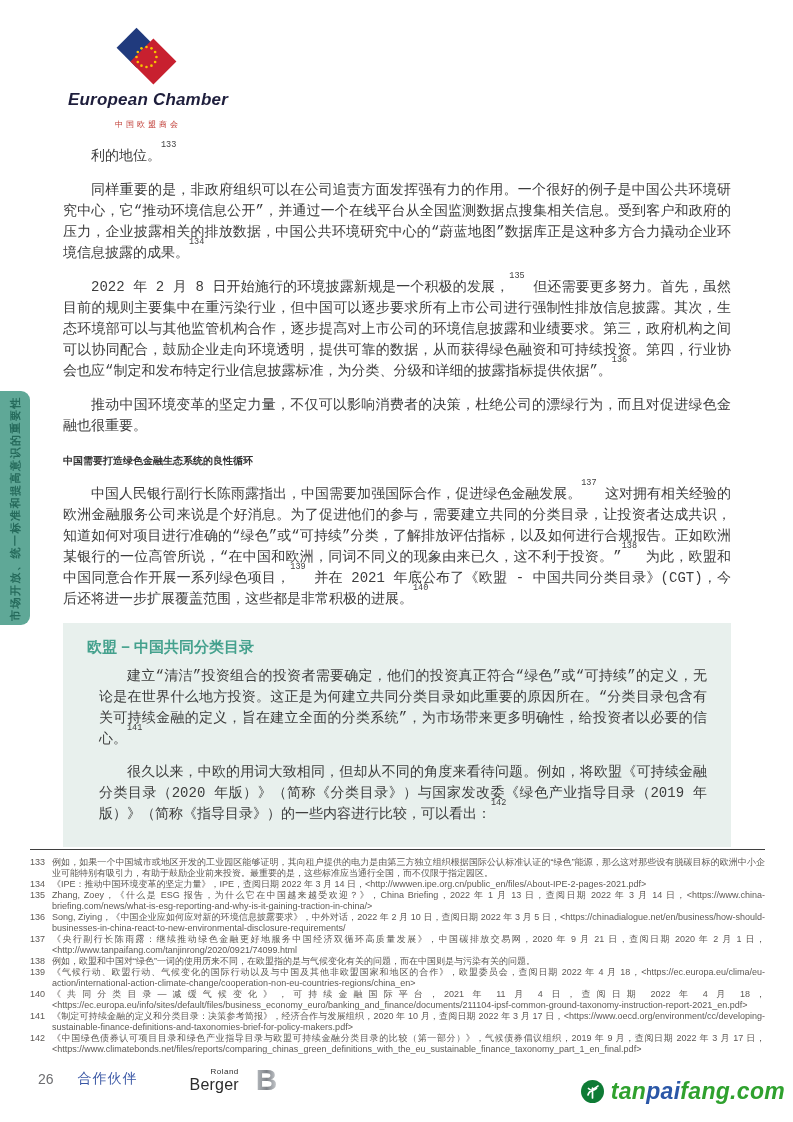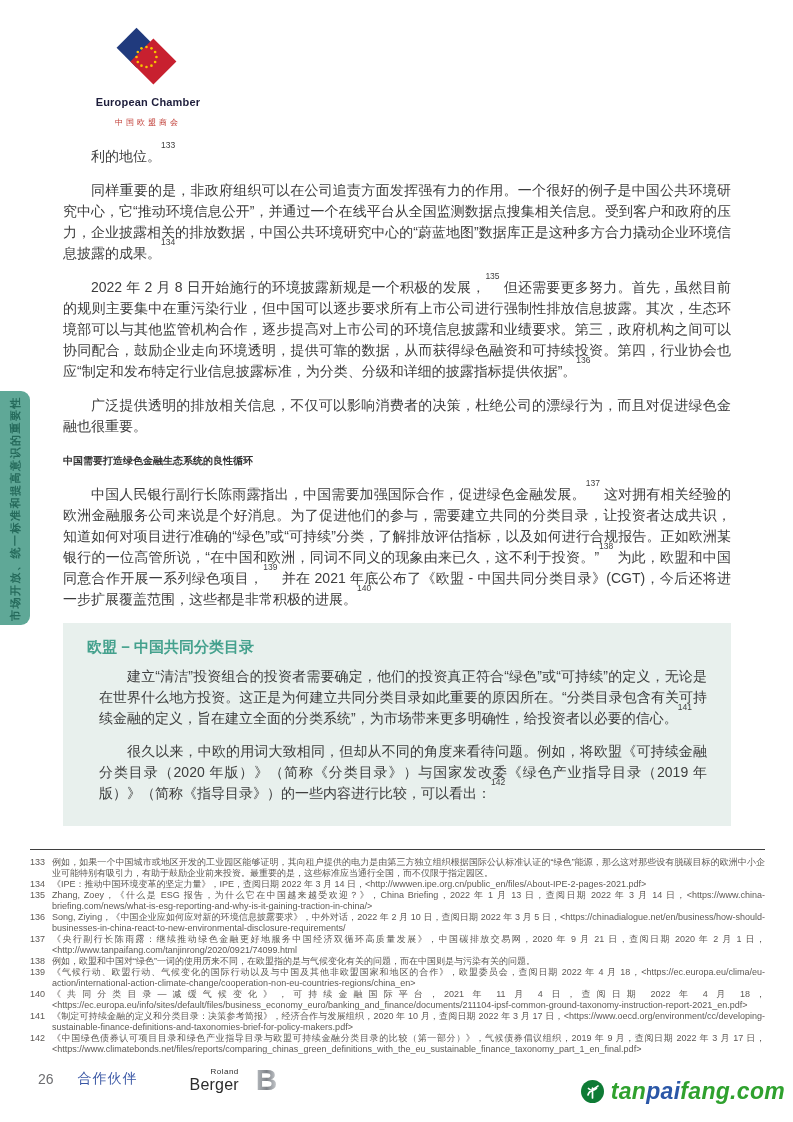--- a/index.html
+++ b/index.html
@@ -2,33 +2,33 @@
 <html><head>
 <meta charset="utf-8">
 <style>
   html,body{margin:0;padding:0;background:#ffffff;}
   .page{position:relative;width:793px;height:1122px;background:#ffffff;overflow:hidden;
         font-family:"Liberation Sans","DejaVu Sans",sans-serif;color:#3d3d3d;}
 
   
   .logo-block{position:absolute;left:66px;top:26px;width:164px;text-align:center;}
   .logo-mark{display:block;margin:0 auto;}
-  .logo-en{font-size:11px;font-weight:bold;color:#1e1e3c;letter-spacing:0.2px;margin-top:8px;}
+  .logo-en{font-size:17px;font-weight:bold;color:#1e1e3c;letter-spacing:0.2px;margin-top:2px;font-style:italic;}
   .logo-zh{font-size:8px;color:#c2413a;letter-spacing:3px;margin-top:9px;}
 
   
   .side-tab{position:absolute;left:0;top:391px;width:30px;height:234px;background:#5FA897;
             border-radius:0 9px 9px 0;display:flex;align-items:center;justify-content:center;}
   .side-tab-text{transform:rotate(-90deg);white-space:nowrap;font-size:11px;font-weight:600;
                  color:#256a5b;letter-spacing:1.5px;}
 
   
   .content{position:absolute;left:63px;top:146px;width:668px;font-size:14px;line-height:21px;
            text-align:justify;}
-  .content p{margin:0 0 13px 0;text-indent:2em;}
+  .content p{margin:0 0 13px 0;text-indent:2em;font-family:Liberation Mono, monospace;}
   sup{font-size:8.5px;line-height:0;vertical-align:top;position:relative;top:-1px;}
   .section-heading{font-size:10px;font-weight:bold;color:#333;margin:8px 0 13px 0;text-indent:0;}
 
   .callout-box{background:#E8F0ED;margin-top:3px;padding:13px 24px 10px 24px;}
   .box-title{font-size:15px;font-weight:bold;color:#44A18D;margin:0 0 9px 0;}
   .callout-box p{margin:0 0 12px 12px;}
 
   
   .footnotes{position:absolute;left:30px;top:849px;width:735px;border-top:1.5px solid #3f3f3f;
              padding-top:7px;font-size:9px;line-height:11px;color:#5d5955;text-align:justify;}
@@ -80,21 +80,21 @@
   </header>
 
   <div class="side-tab">
     <span class="side-tab-text">市场开放、统一标准和提高意识的重要性</span>
   </div>
 
   <main class="content">
     <p>利的地位。<sup>133</sup></p>
     <p>同样重要的是，非政府组织可以在公司追责方面发挥强有力的作用。一个很好的例子是中国公共环境研究中心，它“推动环境信息公开”，并通过一个在线平台从全国监测数据点搜集相关信息。受到客户和政府的压力，企业披露相关的排放数据，中国公共环境研究中心的“蔚蓝地图”数据库正是这种多方合力撬动企业环境信息披露的成果。<sup>134</sup></p>
     <p>2022 年 2 月 8 日开始施行的环境披露新规是一个积极的发展，<sup>135</sup> 但还需要更多努力。首先，虽然目前的规则主要集中在重污染行业，但中国可以逐步要求所有上市公司进行强制性排放信息披露。其次，生态环境部可以与其他监管机构合作，逐步提高对上市公司的环境信息披露和业绩要求。第三，政府机构之间可以协同配合，鼓励企业走向环境透明，提供可靠的数据，从而获得绿色融资和可持续投资。第四，行业协会也应“制定和发布特定行业信息披露标准，为分类、分级和详细的披露指标提供依据”。<sup>136</sup></p>
-    <p>广泛提供透明的排放相关信息，不仅可以影响消费者的决策，杜绝公司的漂绿行为，而且对促进绿色金融也很重要。</p>
+    <p>推动中国环境变革的坚定力量，不仅可以影响消费者的决策，杜绝公司的漂绿行为，而且对促进绿色金融也很重要。</p>
     <h3 class="section-heading">中国需要打造绿色金融生态系统的良性循环</h3>
     <p>中国人民银行副行长陈雨露指出，中国需要加强国际合作，促进绿色金融发展。<sup>137</sup> 这对拥有相关经验的欧洲金融服务公司来说是个好消息。为了促进他们的参与，需要建立共同的分类目录，让投资者达成共识，知道如何对项目进行准确的“绿色”或“可持续”分类，了解排放评估指标，以及如何进行合规报告。正如欧洲某银行的一位高管所说，“在中国和欧洲，同词不同义的现象由来已久，这不利于投资。”<sup>138</sup> 为此，欧盟和中国同意合作开展一系列绿色项目，<sup>139</sup> 并在 2021 年底公布了《欧盟 - 中国共同分类目录》(CGT)，今后还将进一步扩展覆盖范围，这些都是非常积极的进展。<sup>140</sup></p>
 
     <section class="callout-box">
       <h4 class="box-title">欧盟 − 中国共同分类目录</h4>
       <p>建立“清洁”投资组合的投资者需要确定，他们的投资真正符合“绿色”或“可持续”的定义，无论是在世界什么地方投资。这正是为何建立共同分类目录如此重要的原因所在。“分类目录包含有关可持续金融的定义，旨在建立全面的分类系统”，为市场带来更多明确性，给投资者以必要的信心。<sup>141</sup></p>
       <p>很久以来，中欧的用词大致相同，但却从不同的角度来看待问题。例如，将欧盟《可持续金融分类目录（2020 年版）》（简称《分类目录》）与国家发改委《绿色产业指导目录（2019 年版）》（简称《指导目录》）的一些内容进行比较，可以看出：<sup>142</sup></p>
     </section>
   </main>
 

